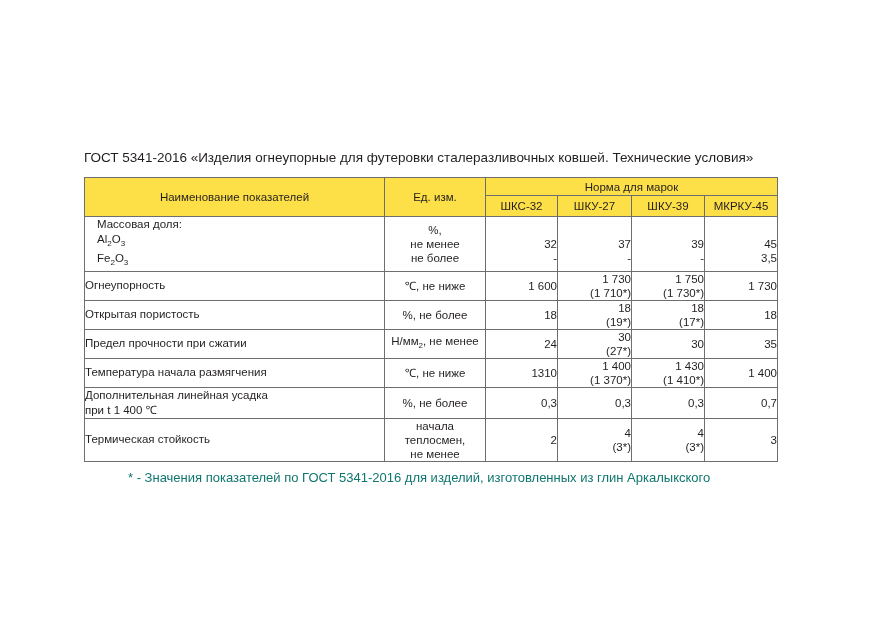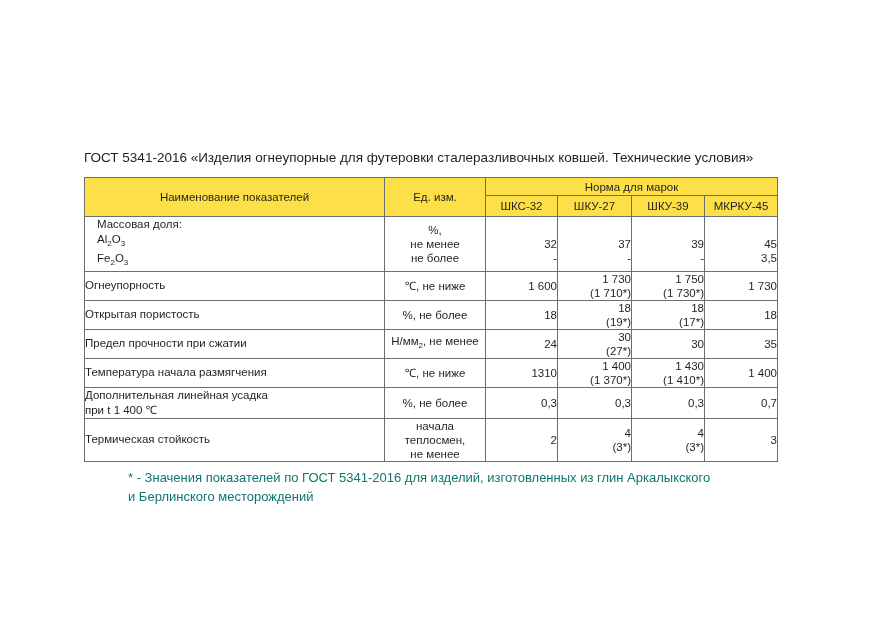--- a/index.html
+++ b/index.html
@@ -307,16 +307,15 @@
           <span>3</span>
           <span></span>
         </td>
       </tr>
 
     </tbody>
   </table>
 
   <div class="note">
     <div>* - Значения показателей по ГОСТ 5341-2016 для изделий, изготовленных из глин Аркалыкского</div>
-    <div>и Берлинского месторождений</div>
   </div>
 
 </div>
 
 </body></html>

